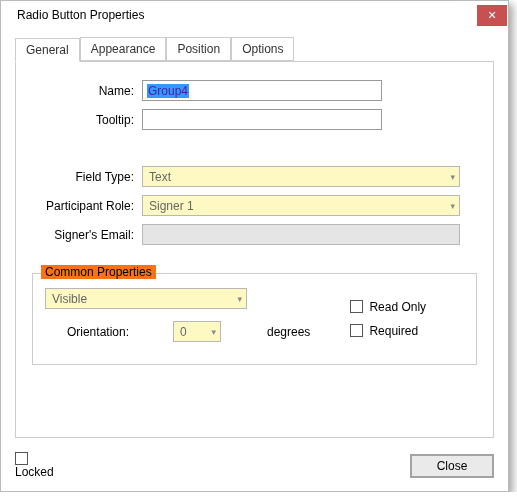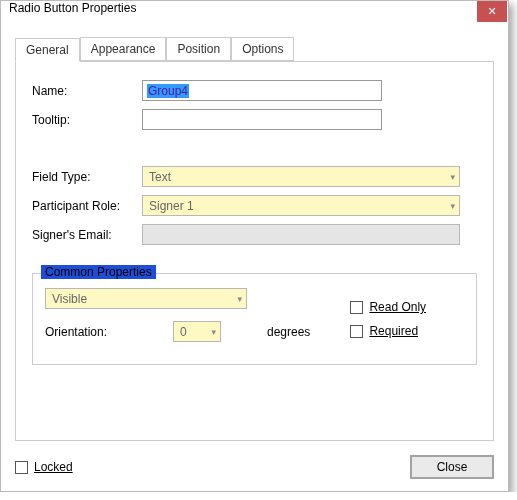--- a/index.html
+++ b/index.html
@@ -16,22 +16,23 @@
     border: 1px solid #bbb;
     box-shadow: 4px 4px 8px rgba(0,0,0,0.35);
     position: relative;
     background: #fff;
     display: flex;
     flex-direction: column;
   }
   .titlebar {
     height: 28px;
     display: flex;
+    align-items: center;
     justify-content: space-between;
-    padding-left: 8px;
+    padding-left: 16px;
   }
   .titlebar-title { font-size: 12px; }
   .close-btn {
     width: 30px;
     height: 21px;
     background: #c75050;
     color: #fff;
     display: flex;
     align-items: center;
     justify-content: center;
@@ -79,20 +80,21 @@
     position: relative;
     margin-top: 0;
   }
   .row {
     display: flex;
     align-items: center;
     margin-bottom: 8px;
   }
   .row label.lbl {
     width: 110px;
+    text-align: right;
     padding-right: 8px;
     font-size: 12px;
     color: #000;
   }
   .row .field {
     flex: 1;
   }
   input[type=text].tf {
     width: 240px;
     height: 21px;
@@ -141,35 +143,34 @@
   .fieldset {
     border: 1px solid #ccc;
     margin-top: 28px;
     padding: 14px 12px 14px 12px;
     position: relative;
   }
   .fieldset .legend {
     position: absolute;
     top: -9px;
     left: 8px;
-    background: #1d4ed8;
+    background: #f97316;
     padding: 0 4px;
     font-size: 12px;
   }
   .fieldset .row label.lbl { width: 92px; }
   .cp-row {
     display: flex;
     align-items: center;
   }
   .checkbox-pair {
     display: flex;
-    align-items: center;
+    align-items: flex-start;
     margin-bottom: 10px;
     cursor: pointer;
-    text-decoration: underline;
   }
   .checkbox-box {
     width: 13px;
     height: 13px;
     border: 1px solid #555;
     margin-right: 6px;
     background: #fff;
   }
   .right-col {
     margin-left: 40px;
@@ -304,21 +305,21 @@
               <span>Required</span>
             </div>
           </div>
         </div>
       </div>
 
     </div>
   </div>
 
   <div class="footer">
-    <div class="checkbox-pair" style="margin-bottom:0;">
+    <div class="checkbox-pair" style="margin-bottom:0;flex-direction:column;">
       <div class="checkbox-box"></div>
       <span>Locked</span>
     </div>
     <div class="close-button">
       <span>Close</span>
     </div>
   </div>
 
 </div>
 

